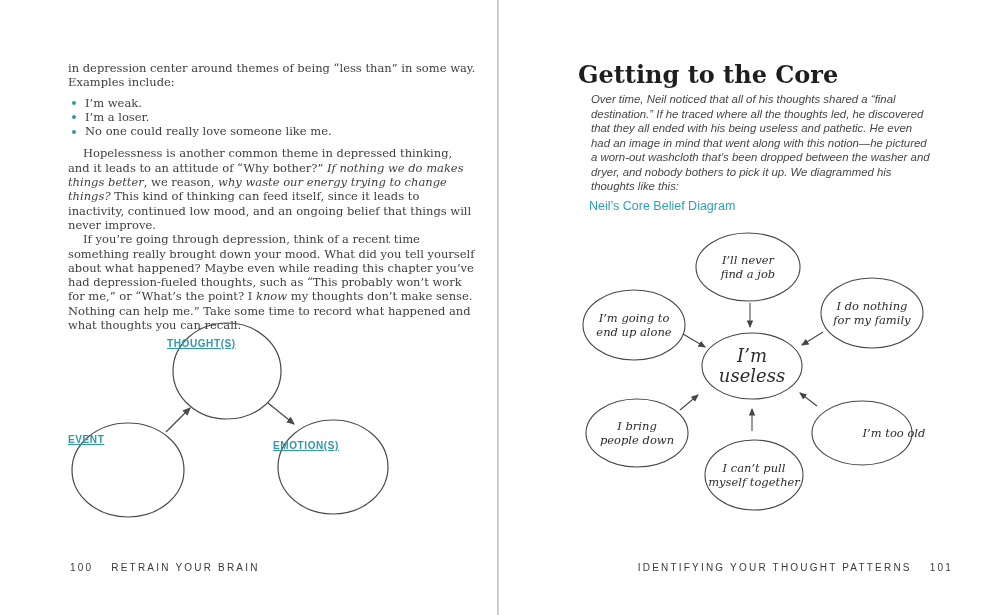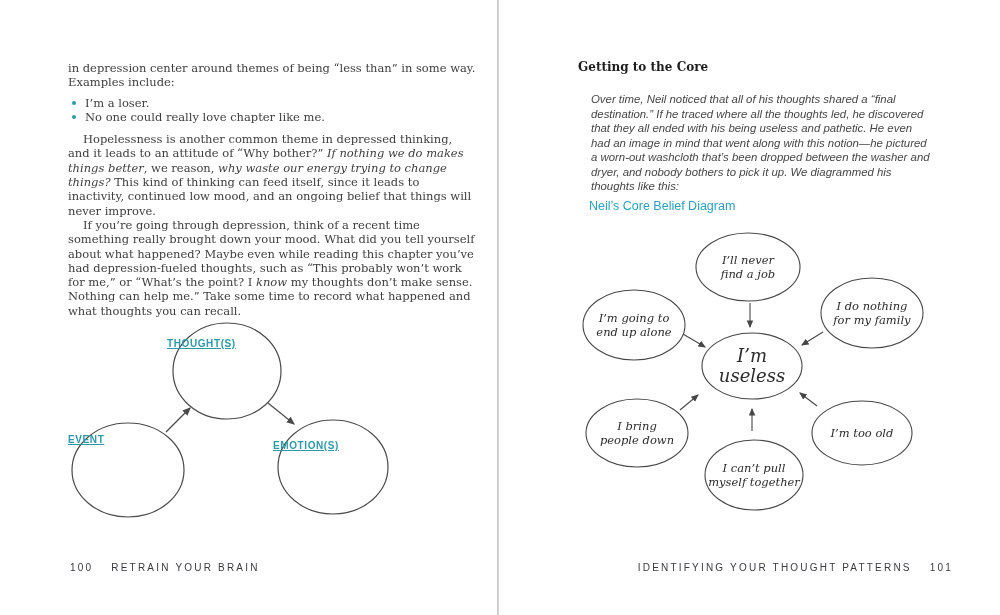--- a/index.html
+++ b/index.html
@@ -32,21 +32,21 @@
   .diagram-label {
     position:absolute; text-align:left;
     font-family:"Liberation Sans", sans-serif; font-weight:bold;
     font-size:10px; letter-spacing:0.6px; color:#2d9aa8;
     text-decoration:underline;
   }
 
   
   .rp-heading {
     position:absolute; left:578px; top:60px;
-    font-size:12px; font-weight:bold; color:#1e1e1e;
+    font-size:24px; font-weight:bold; color:#1e1e1e;
     font-family:"DejaVu Serif", serif;
   }
   .rp-narrative {
     position:absolute; left:591px; top:92px; width:340px;
     font-family:"Liberation Sans", sans-serif; font-style:italic;
     font-size:11.4px; line-height:14.5px; color:#464646;
   }
   .rp-diagram-title {
     position:absolute; left:589px; top:199px;
     font-family:"Liberation Sans", sans-serif;
@@ -73,22 +73,23 @@
 </head>
 <body>
 
 <div class="spread">
   <div class="seam"></div>
 
   <div>
     <div class="lp-text">
       <p>in depression center around themes of being “less than” in some way. Examples include:</p>
       <ul class="bullets">
+        <li>I’m weak.</li>
         <li>I’m a loser.</li>
-        <li>No one could really love chapter like me.</li>
+        <li>No one could really love someone like me.</li>
       </ul>
       <p class="indent"><span>Hopelessness is another common theme in depressed thinking, and it leads to an attitude of “Why bother?” </span><span class="it">If nothing we do makes things better</span><span>, we reason, </span><span class="it">why waste our energy trying to change things?</span><span> This kind of thinking can feed itself, since it leads to inactivity, continued low mood, and an ongoing belief that things will never improve.</span></p>
       <p class="indent"><span>If you’re going through depression, think of a recent time something really brought down your mood. What did you tell yourself about what happened? Maybe even while reading this chapter you’ve had depression-fueled thoughts, such as “This probably won’t work for me,” or “What’s the point? I </span><span class="it">know</span><span> my thoughts don’t make sense. Nothing can help me.” Take some time to record what happened and what thoughts you can recall.</span></p>
     </div>
 
     <svg class="dsvg" style="left:60px; top:316px;" width="420" height="252" viewBox="0 0 420 252">
       <defs>
         <marker id="arrowL" markerWidth="8" markerHeight="8" refX="6" refY="3" orient="auto">
           <path d="M0,0 L7,3 L0,6 z" fill="#4a4a4a"></path>
         </marker>
@@ -140,20 +141,20 @@
     <div class="hand-label" style="left:583px; top:290px; width:102px; height:70px;">I’m going to
 end up alone</div>
     <div class="hand-label" style="left:821px; top:278px; width:102px; height:70px;">I do nothing
 for my family</div>
     <div class="hand-label hand-center" style="left:702px; top:333px; width:100px; height:66px;">I’m
 useless</div>
     <div class="hand-label" style="left:586px; top:399px; width:102px; height:68px;">I bring
 people down</div>
     <div class="hand-label" style="left:705px; top:440px; width:98px; height:70px;">I can’t pull
 myself together</div>
-    <div class="hand-label" style="left:812px; top:401px; width:100px; height:64px;">I’m too old</div>
+    <div class="hand-label" style="left:844px; top:401px; width:100px; height:64px;">I’m too old</div>
 
     <div class="footer footer-right">
       <span>IDENTIFYING YOUR THOUGHT PATTERNS</span>
       <span>101</span>
     </div>
   </div>
 </div>
 
 </body></html>

